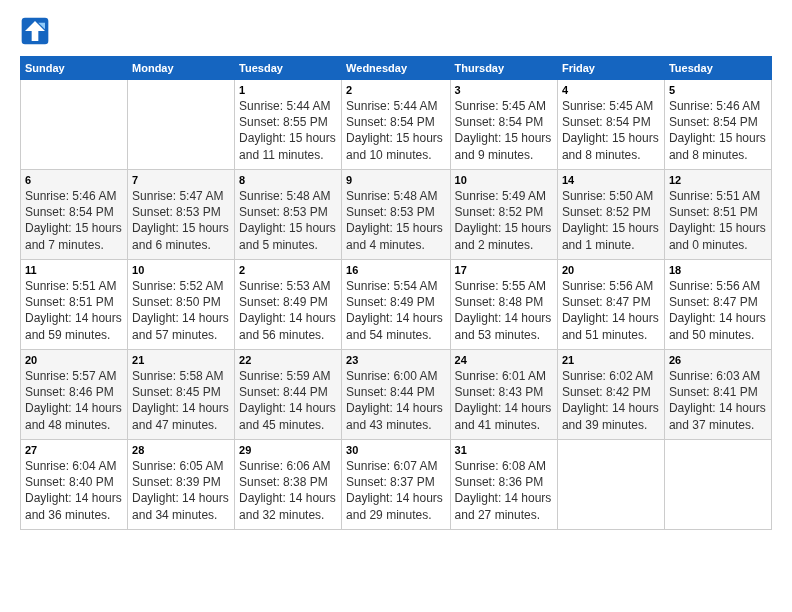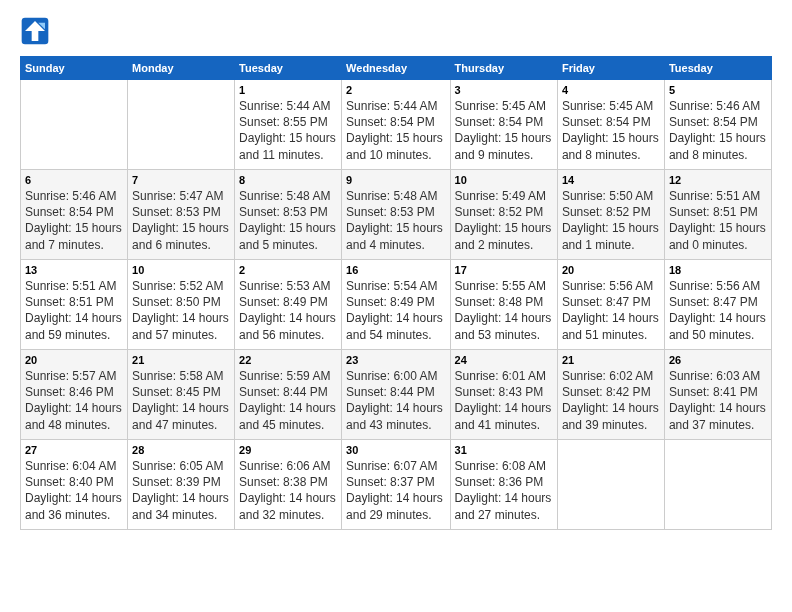--- a/index.html
+++ b/index.html
@@ -174,21 +174,21 @@
             <div class="day-num">14</div>
             <div class="day-info">Sunrise: 5:50 AM<br>Sunset: 8:52 PM<br>Daylight: 15 hours and 1 minute.</div>
           </td>
           <td>
             <div class="day-num">12</div>
             <div class="day-info">Sunrise: 5:51 AM<br>Sunset: 8:51 PM<br>Daylight: 15 hours and 0 minutes.</div>
           </td>
         </tr>
         <tr>
           <td>
-            <div class="day-num">13</div>
+            <div class="day-num">11</div>
             <div class="day-info">Sunrise: 5:51 AM<br>Sunset: 8:51 PM<br>Daylight: 14 hours and 59 minutes.</div>
           </td>
           <td>
             <div class="day-num">10</div>
             <div class="day-info">Sunrise: 5:52 AM<br>Sunset: 8:50 PM<br>Daylight: 14 hours and 57 minutes.</div>
           </td>
           <td>
             <div class="day-num">2</div>
             <div class="day-info">Sunrise: 5:53 AM<br>Sunset: 8:49 PM<br>Daylight: 14 hours and 56 minutes.</div>
           </td>

